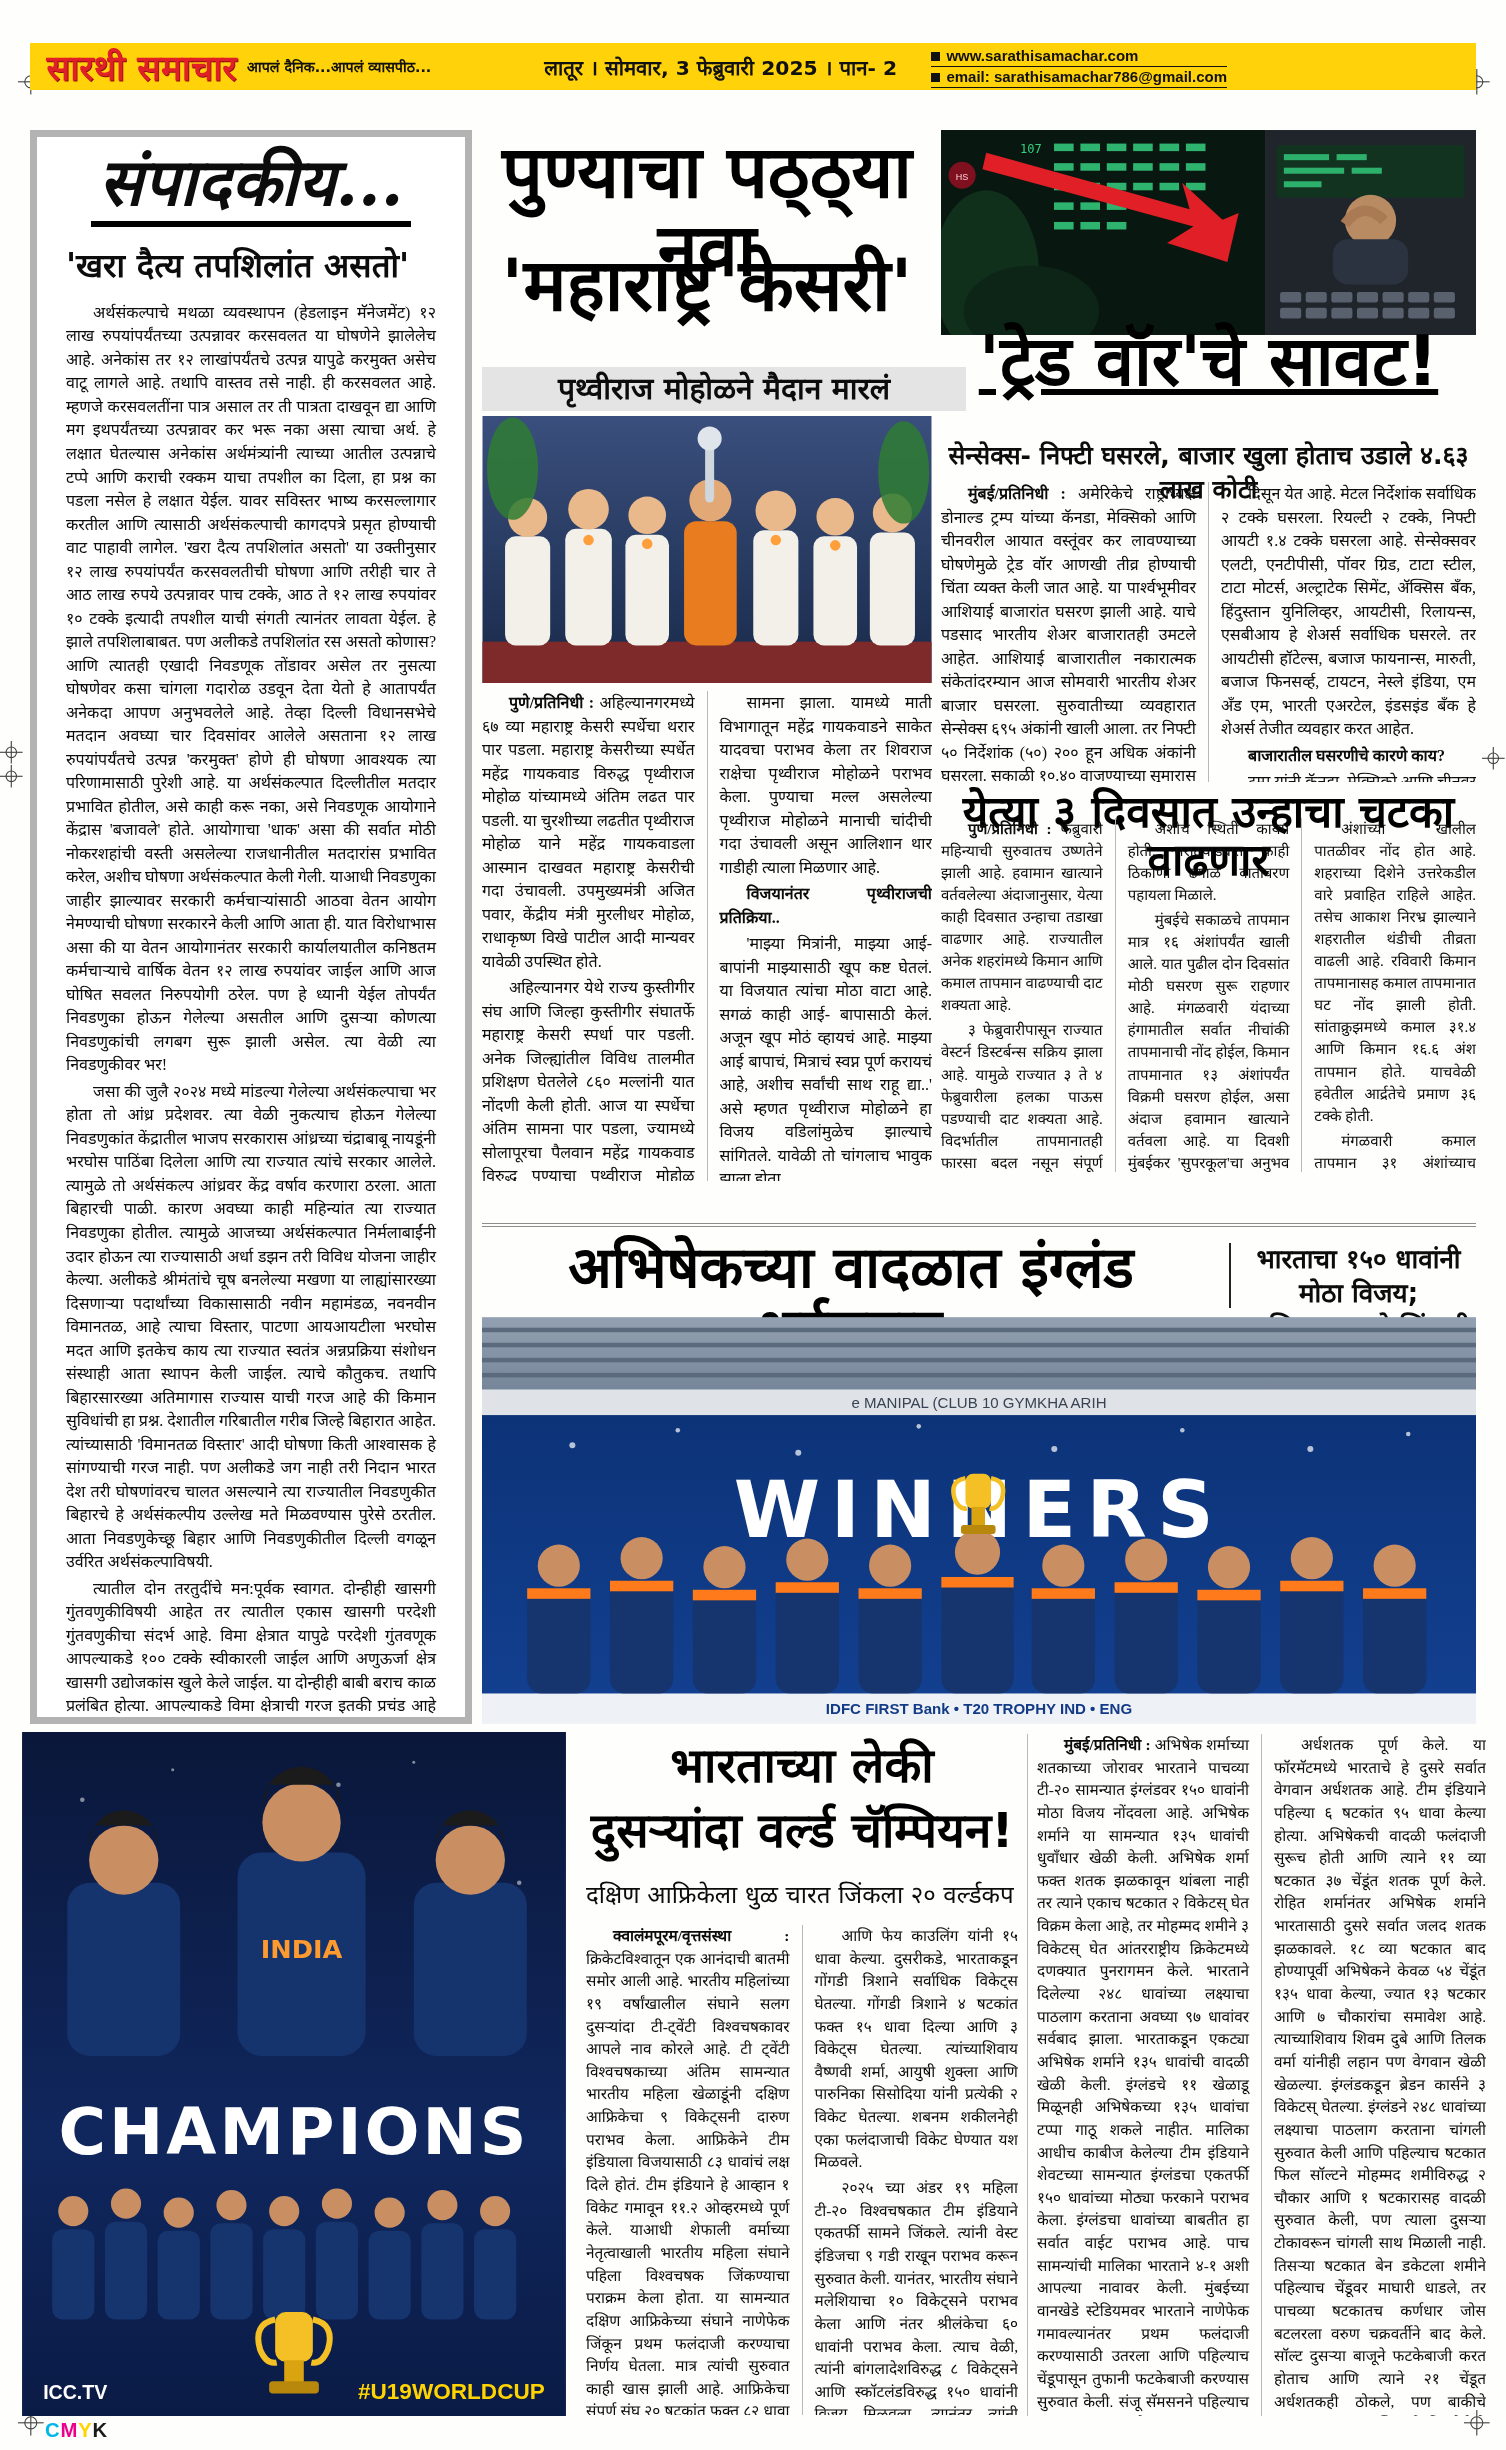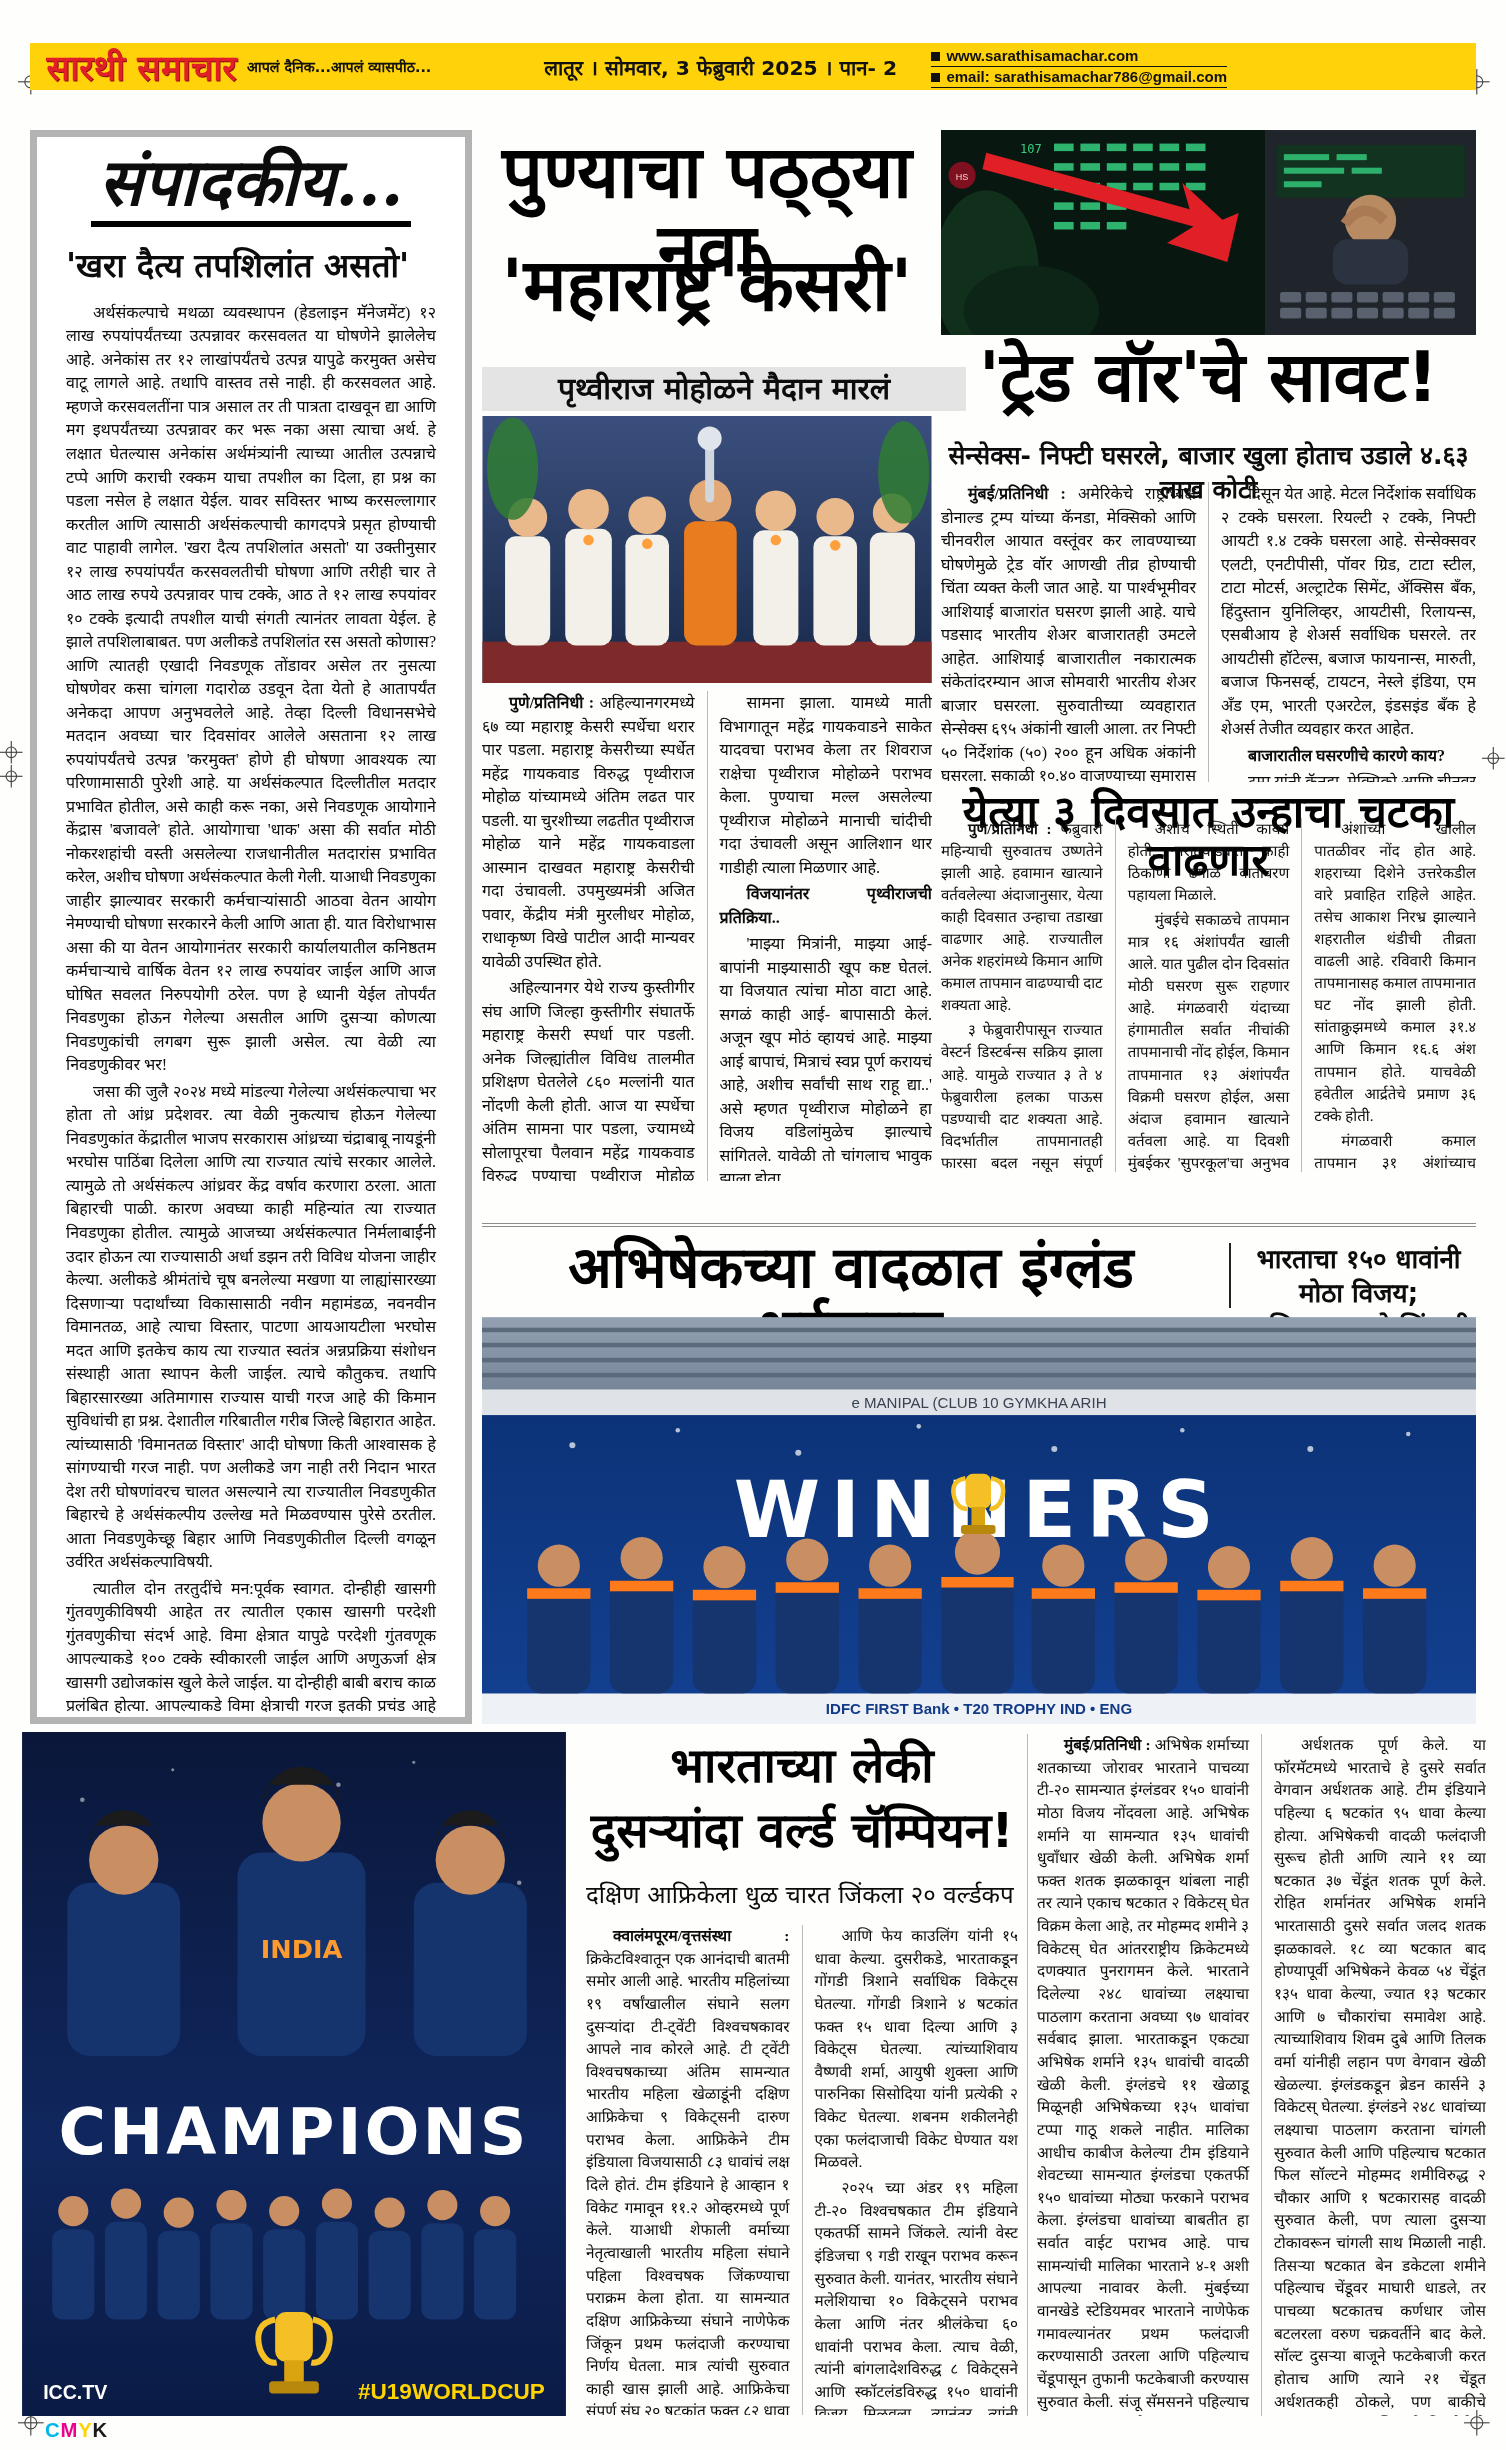--- a/index.html
+++ b/index.html
@@ -241,21 +241,21 @@
           <rect x="484" y="236" width="28" height="14" rx="3"></rect>
           <rect x="518" y="236" width="28" height="14" rx="3"></rect>
           <rect x="552" y="236" width="28" height="14" rx="3"></rect>
           <rect x="586" y="236" width="28" height="14" rx="3"></rect>
           <rect x="620" y="236" width="28" height="14" rx="3"></rect>
           <rect x="654" y="236" width="28" height="14" rx="3"></rect>
       </g>
     </svg>
   </div>
 
-  <div class="abs h-huge" style="left:941px;top:340px;width:535px;font-size:69px;">'ट्रेड वॉर'चे सावट!</div>
+  <div class="abs h-huge" style="left:941px;top:324px;width:535px;font-size:69px;text-decoration:underline;">'ट्रेड वॉर'चे सावट!</div>
   <div class="abs" style="left:941px;top:437px;width:535px;font-family:'DejaVu Sans',sans-serif;font-weight:800;font-size:25px;text-align:center;">सेन्सेक्स- निफ्टी घसरले, बाजार खुला होताच उडाले ४.६३ लाख कोटी</div>
 
   <div class="abs cols" style="left:941px;top:482px;width:535px;height:300px;">
     <div>
       <p class="bp"><span class="lead">मुंबई/प्रतिनिधी :</span> <span>अमेरिकेचे राष्ट्राध्यक्ष डोनाल्ड ट्रम्प यांच्या कॅनडा, मेक्सिको आणि चीनवरील आयात वस्तूंवर कर लावण्याच्या घोषणेमुळे ट्रेड वॉर आणखी तीव्र होण्याची चिंता व्यक्त केली जात आहे. या पार्श्वभूमीवर आशियाई बाजारांत घसरण झाली आहे. याचे पडसाद भारतीय शेअर बाजारातही उमटले आहेत. आशियाई बाजारातील नकारात्मक संकेतांदरम्यान आज सोमवारी भारतीय शेअर बाजार घसरला. सुरुवातीच्या व्यवहारात सेन्सेक्स ६९५ अंकांनी खाली आला. तर निफ्टी ५० निर्देशांक (५०) २०० हून अधिक अंकांनी घसरला. सकाळी १०.४० वाजण्याच्या सुमारास सेन्सेक्स सुमारे ५९० अंकाच्या घसरणीसह ७६,९२० वर तर निफ्टी २३,३०० च्या खाली व्यवहार करत होता. बाजार खुला होताच मोठा फटका आजच्या सुरुवातीच्या मोठ्या घसरणीमुळे बीएसई सूचीबद्ध कंपन्यांचे बाजार भांडवल ४.६३ लाख कोटींनी कमी होऊन ४१९.२१ लाखांवर आले. कोणते शेअर्स घसरले? सर्व क्षेत्रीय निर्देशांकात घसरण</span></p>
     </div>
     <div>
       <p class="bp">दिसून येत आहे. मेटल निर्देशांक सर्वाधिक २ टक्के घसरला. रियल्टी २ टक्के, निफ्टी आयटी १.४ टक्के घसरला आहे. सेन्सेक्सवर एलटी, एनटीपीसी, पॉवर ग्रिड, टाटा स्टील, टाटा मोटर्स, अल्ट्राटेक सिमेंट, ॲक्सिस बँक, हिंदुस्तान युनिलिव्हर, आयटीसी, रिलायन्स, एसबीआय हे शेअर्स सर्वाधिक घसरले. तर आयटीसी हॉटेल्स, बजाज फायनान्स, मारुती, बजाज फिनसर्व्ह, टायटन, नेस्ले इंडिया, एम अँड एम, भारती एअरटेल, इंडसइंड बँक हे शेअर्स तेजीत व्यवहार करत आहेत.</p>
       <p class="bp mini">बाजारातील घसरणीचे कारणे काय?</p>
       <p class="bp">ट्रम्प यांनी कॅनडा, मेक्सिको आणि चीनवर आयात कर लादण्याचा नर्णय घेतला. दरम्यान, चिनी युआनच्या तुलनेत अमेरिकेचा डॉलर विक्रमी शिखरावर पोहोचला. तर भारतीय रुपयामध्ये ऐतिहासिक घसरण झाली. रुपया पहिल्यांदाच डॉलरच्या तुलनेत ८७ रुपयांपर्यंत घसरला. यामुळे भारतीय शेअर बाजारात याचा दबाव दिसून येत आहे.</p>

